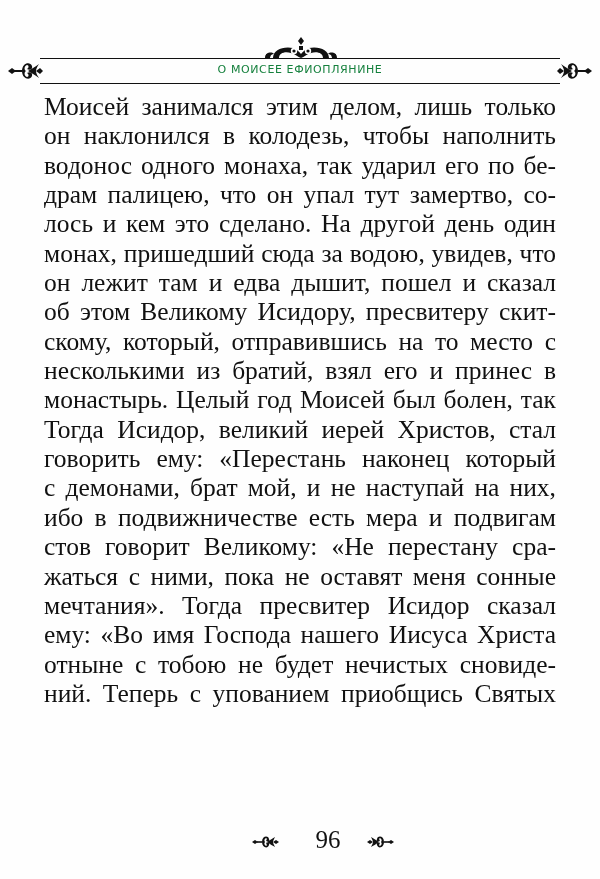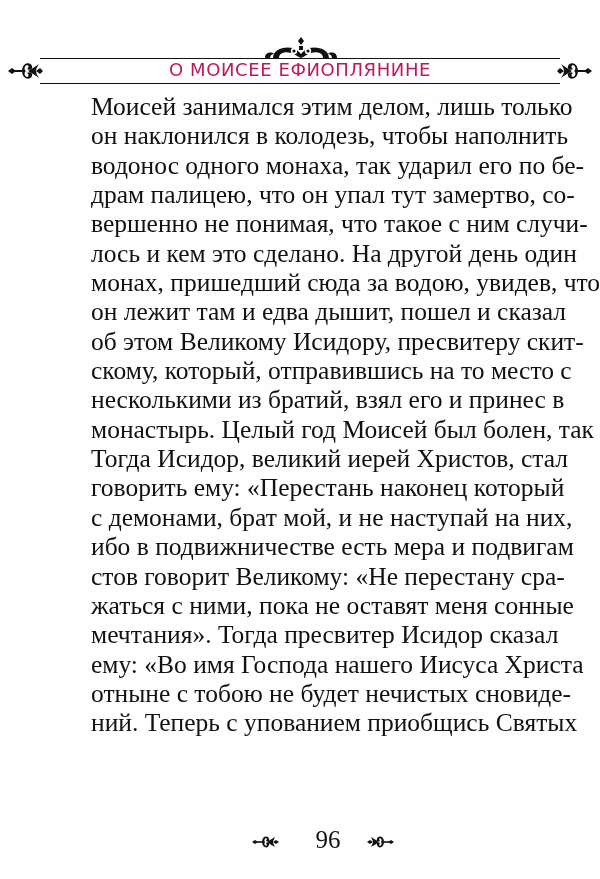--- a/index.html
+++ b/index.html
@@ -10,31 +10,31 @@
   .header { position: absolute; left: 0; top: 30px; width: 600px; height: 60px; }
   .rule { position: absolute; height: 0; border-top: 1.6px solid #111; }
   .rule-top { left: 40px; right: 40px; top: 28px; }
   .rule-bottom { left: 40px; right: 40px; top: 53px; border-top-width: 1.2px; }
   .crown { position: absolute; left: 263px; top: 6px; width: 76px; height: 24px; }
   .side-orn { position: absolute; top: 27px; width: 40px; height: 28px; }
   .side-orn.left { left: 6px; }
   .side-orn.right { right: 6px; }
   .running-title {
     position: absolute; left: 0; right: 0; top: 31px; text-align: center;
-    font-family: "DejaVu Sans", sans-serif; font-size: 18px; letter-spacing: 0.6px;
-    font-weight: normal; color: #be185d; line-height: 18px;
+    font-family: "DejaVu Sans", sans-serif; font-size: 11px; letter-spacing: 0.6px;
+    font-weight: normal; color: #15803d; line-height: 18px;
   }
 
   
   .text {
     position: absolute; left: 44px; top: 92px; width: 512px;
     font-family: "Liberation Serif", serif; font-size: 25.5px; line-height: 29.35px;
     color: #111;
   }
-  .line { display: block; white-space: nowrap; text-align: justify; text-align-last: justify; height: 29.35px; margin-left: 47px; }
+  .line { display: block; white-space: nowrap; text-align: justify; text-align-last: justify; height: 29.35px; }
 
   
   .footer { position: absolute; left: 0; top: 822px; width: 600px; height: 36px; margin-left: 28px; }
   .folio {
     position: absolute; left: 0; right: 0; top: 4px; text-align: center;
     font-family: "Liberation Serif", serif; font-size: 25px; color: #111;
   }
   .foot-orn { position: absolute; top: 10px; width: 30px; height: 20px; }
   .foot-orn.left { left: 223px; }
   .foot-orn.right { left: 337px; }
@@ -85,21 +85,20 @@
     <div class="running-title">О МОИСЕЕ ЕФИОПЛЯНИНЕ</div>
 
     <div class="rule rule-bottom"></div>
   </div>
 
   <div class="text">
     <span class="line">Моисей занимался этим делом, лишь только</span>
     <span class="line">он наклонился в колодезь, чтобы наполнить</span>
     <span class="line">водонос одного монаха, так ударил его по бе-</span>
     <span class="line">драм палицею, что он упал тут замертво, со-</span>
-    <span class="line">вершенно не понимая, что такое с ним случи-</span>
     <span class="line">лось и кем это сделано. На другой день один</span>
     <span class="line">монах, пришедший сюда за водою, увидев, что</span>
     <span class="line">он лежит там и едва дышит, пошел и сказал</span>
     <span class="line">об этом Великому Исидору, пресвитеру скит-</span>
     <span class="line">скому, который, отправившись на то место с</span>
     <span class="line">несколькими из братий, взял его и принес в</span>
     <span class="line">монастырь. Целый год Моисей был болен, так</span>
     <span class="line">Тогда Исидор, великий иерей Христов, стал</span>
     <span class="line">говорить ему: «Перестань наконец который</span>
     <span class="line">с демонами, брат мой, и не наступай на них,</span>

